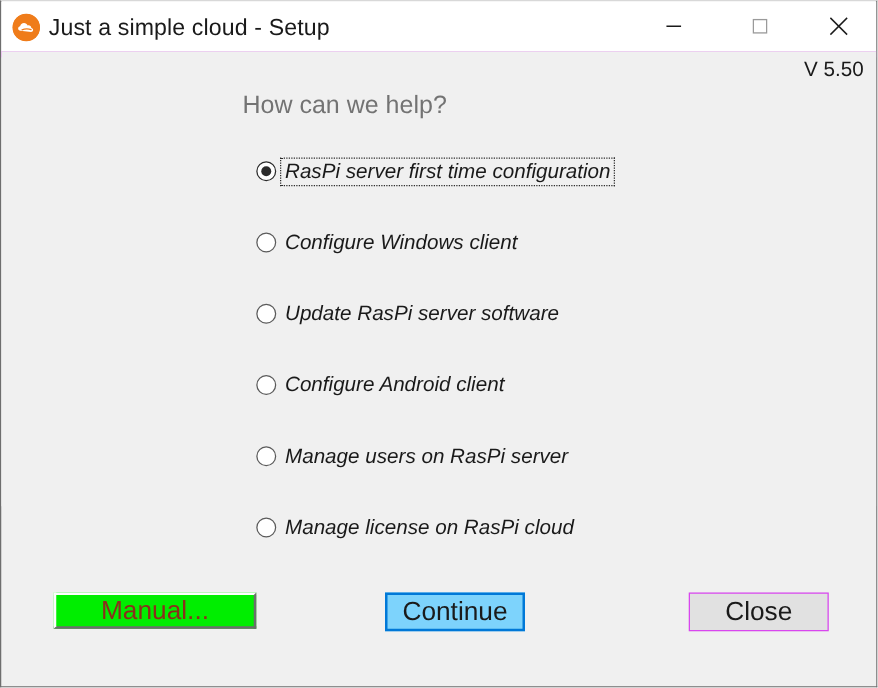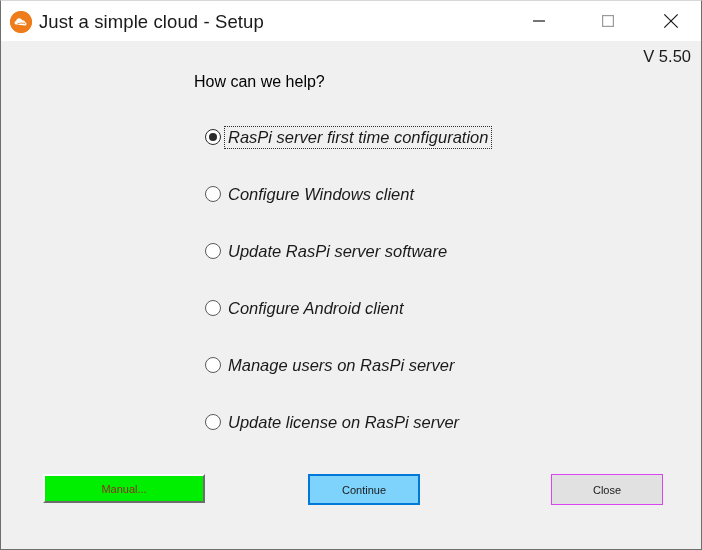--- a/index.html
+++ b/index.html
@@ -88,22 +88,22 @@
     top: 6px;
     font-size: 16.5px;
     color: #1a1a1a;
     white-space: nowrap;
   }
 
   .question {
     position: absolute;
     left: 193px;
     top: 32px;
-    font-size: 16px;
-    color: #000000;
+    font-size: 20px;
+    color: #737373;
     white-space: nowrap;
   }
 
   
   .radio-list {
     position: absolute;
     left: 204px;
     top: 85px;
     width: 460px;
     font-style: italic;
@@ -152,21 +152,21 @@
   }
   .radio-row.focused .radio-label {
     border: 1px dotted #2b2b2b;
   }
 
   
   .btn {
     position: absolute;
     box-sizing: border-box;
     font-family: "Liberation Sans", sans-serif;
-    font-size: 11px;
+    font-size: 21px;
     color: #1a1a1a;
     text-align: center;
     cursor: default;
     white-space: nowrap;
     display: flex;
     align-items: center;
     justify-content: center;
   }
 
   .btn-manual {
@@ -265,21 +265,21 @@
         <span class="radio-label">Configure Android client</span>
       </div>
 
       <div class="radio-row">
         <span class="radio-mark"></span>
         <span class="radio-label">Manage users on RasPi server</span>
       </div>
 
       <div class="radio-row">
         <span class="radio-mark"></span>
-        <span class="radio-label">Update license on RasPi server</span>
+        <span class="radio-label">Manage license on RasPi cloud</span>
       </div>
 
     </div>
 
     <div class="btn btn-manual">Manual...</div>
     <div class="btn btn-continue">Continue</div>
     <div class="btn btn-close">Close</div>
 
   </div>
 </div>

